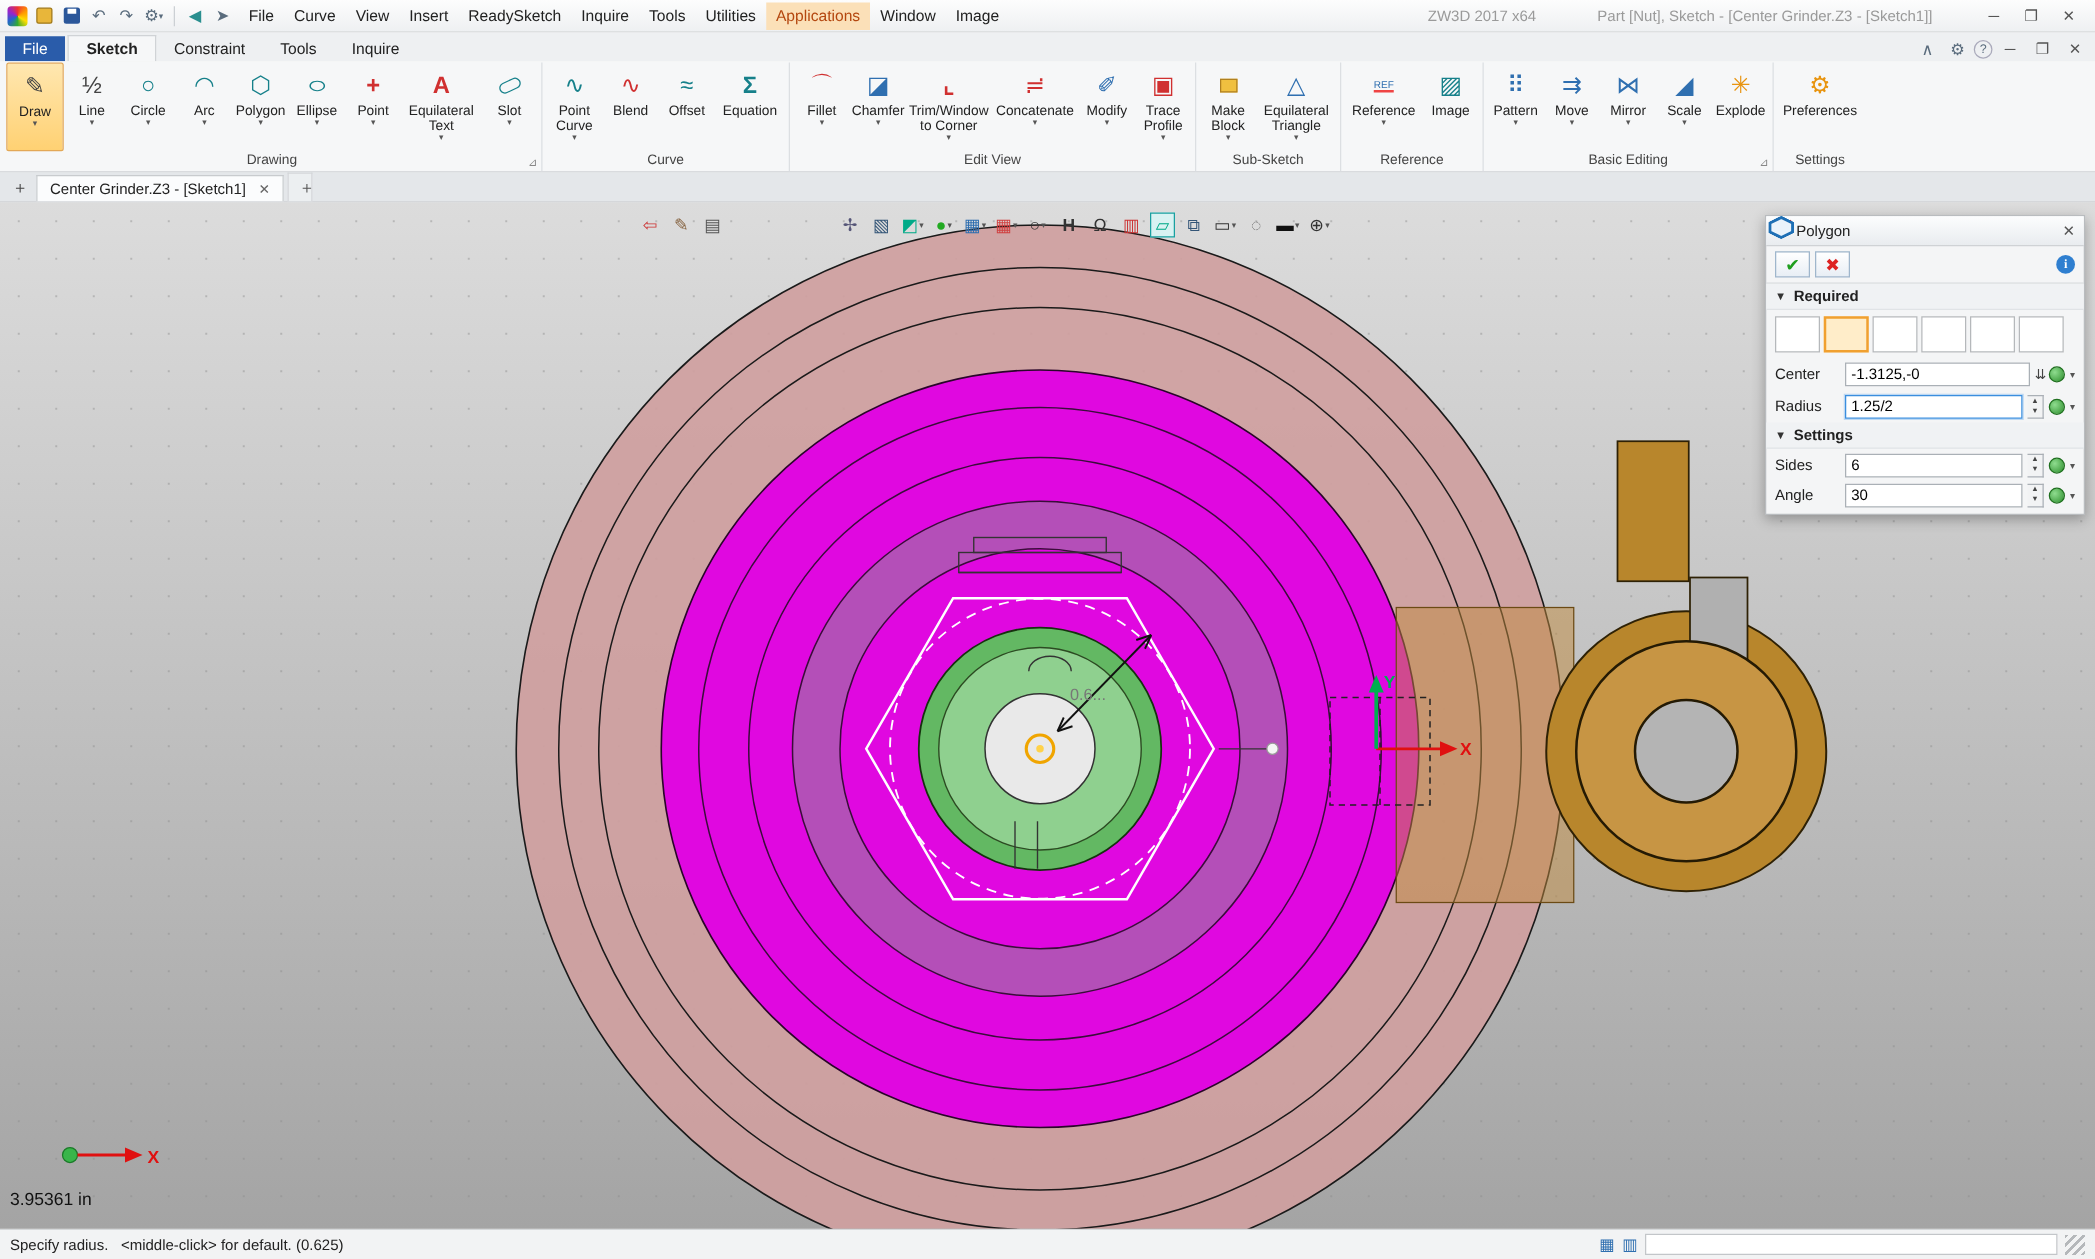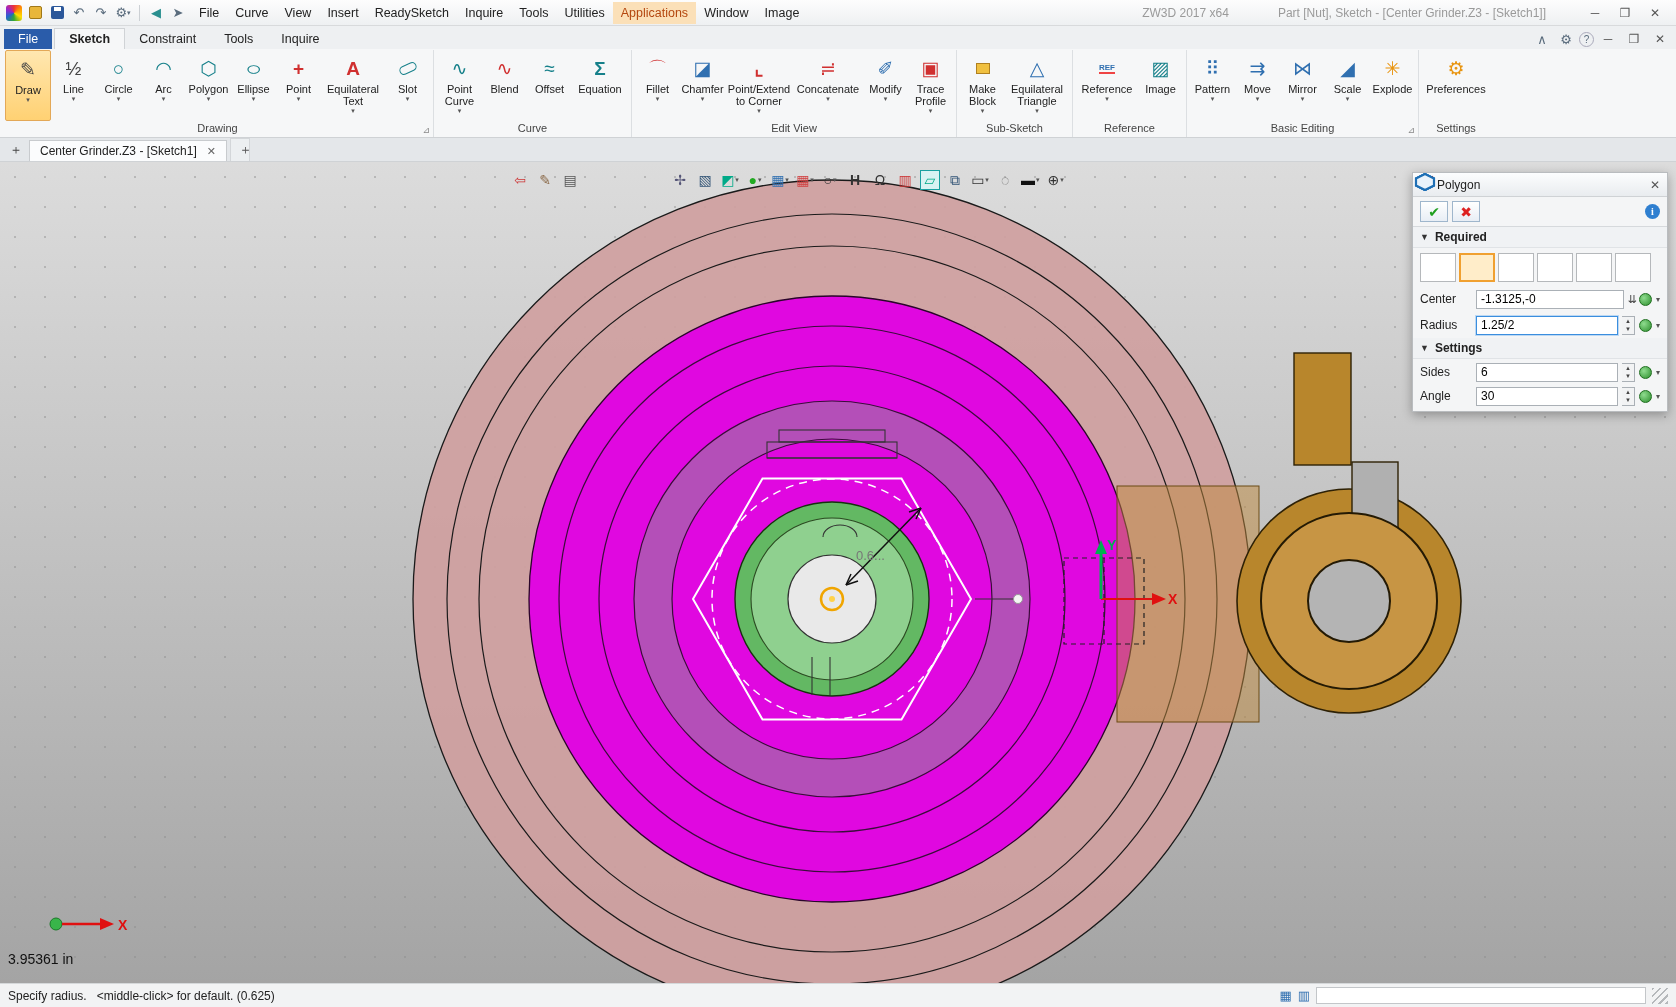--- a/index.html
+++ b/index.html
@@ -36,21 +36,21 @@
   .ritem{display:flex;flex-direction:column;align-items:center;width:45px;padding-top:3px;}
   .ritem.w56{width:56px}.ritem.w62{width:62px}.ritem.w64{width:64px}.ritem.w68{width:68px}.ritem.w70{width:70px}.ritem.w46{width:46px}
   .ritem.sel{background:linear-gradient(#ffe7b0,#ffd173);border:1px solid #e3a857;border-radius:2px;}
   .ricon{height:30px;display:flex;align-items:center;justify-content:center;}
   .g{font-size:19px;line-height:1;}
   .c-teal{color:#16808a}.c-red{color:#d03030}.c-blue{color:#2f6fb0}.c-orange{color:#e8940f}.c-dark{color:#444}
   .bold{font-weight:bold}
   .stretch{transform:scaleX(1.5);display:inline-block;}
   .slot-shape{width:18px;height:9px;border:1.7px solid #16808a;border-radius:5px;transform:rotate(-25deg);}
   .block-shape{width:14px;height:11px;background:#f0c040;border:1px solid #b08020;}
-  .ref-text{font-size:8px;font-weight:bold;color:#2f6fb0;border-bottom:2px solid #ef4444;line-height:9px;text-align:center;}
+  .ref-text{font-size:8px;font-weight:normal;color:#2f6fb0;border-bottom:2px solid #ef4444;line-height:9px;text-align:center;}
   .rlab{font-size:11px;line-height:12px;text-align:center;}
   .rlab:empty{display:none;}
   .rarr{font-size:7px;color:#555;line-height:8px;}
   .gname{height:16px;text-align:center;font-size:11px;color:#444;position:relative;padding:1px 10px 0 10px;}
   .launcher{position:absolute;right:0;bottom:2px;font-size:9px;color:#888;}
 
   
   .tabbar{height:24px;background:#e4e7ea;display:flex;align-items:flex-end;padding-left:6px;gap:3px;border-bottom:1px solid #cfd2d5;}
   .plusbtn{width:20px;text-align:center;color:#444;font-size:13px;padding:2px 0;}
   .doctab{background:#fbfcfd;border:1px solid #c8cbce;border-bottom:none;padding:3px 10px;display:flex;gap:10px;font-size:12px;align-items:center;}
@@ -274,21 +274,21 @@
         <div class="ricon">
             <span class="g c-blue">◪</span>
           </div>
         <div class="rlab">Chamfer</div>
           <div class="rarr">▾</div>
       </div>
       <div class="ritem w68">
         <div class="ricon">
             <span class="g c-red bold">⌞</span>
           </div>
-        <div class="rlab">Point/Extend</div>
+        <div class="rlab">Trim/Window</div>
           <div class="rlab">to Corner</div>
           <div class="rarr">▾</div>
       </div>
       <div class="ritem w70">
         <div class="ricon">
             <span class="g c-red">≓</span>
           </div>
         <div class="rlab">Concatenate</div>
           <div class="rarr">▾</div>
       </div>

